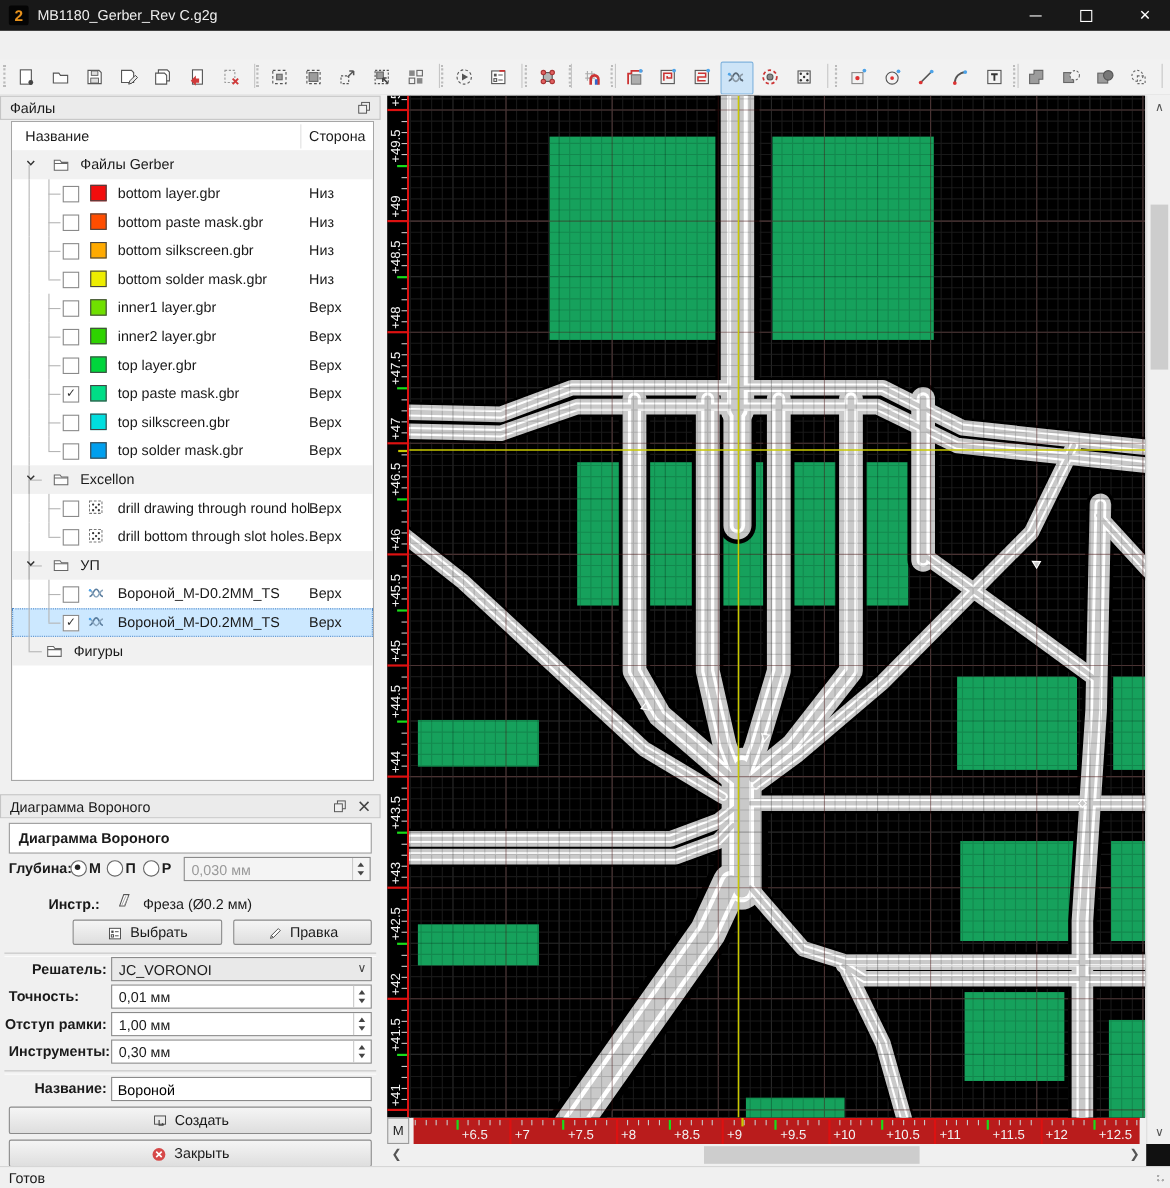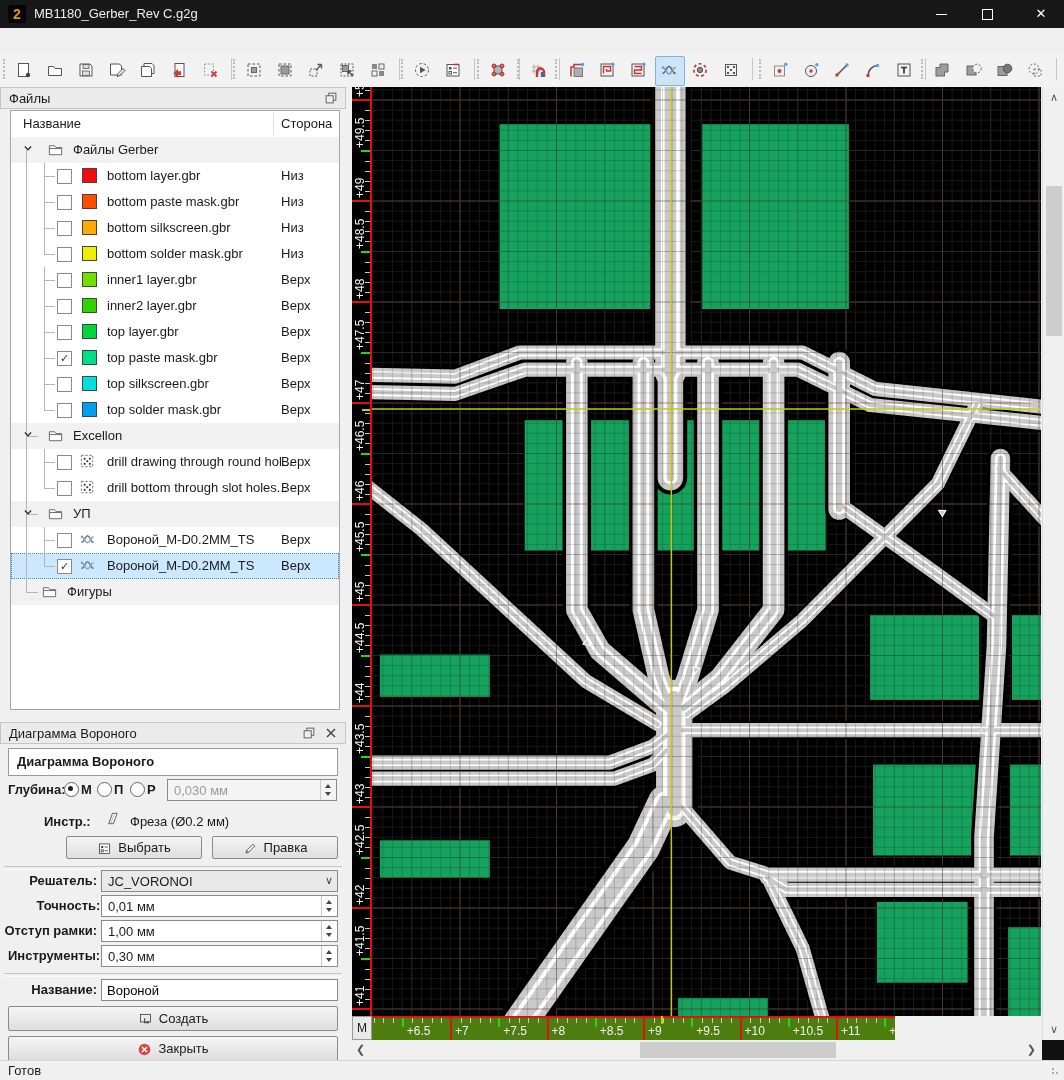--- a/index.html
+++ b/index.html
@@ -67,21 +67,21 @@
   .btn .bic{display:inline-block;vertical-align:-4px;margin-right:6px;}
   .groove{position:absolute;left:4px;width:338px;height:2px;border-top:1px solid #c4c4c4;border-bottom:1px solid #fbfbfb;}
   .combo{position:absolute;height:22px;background:#e9e9e9;border:1px solid #8a8a8a;box-sizing:border-box;}
   .combo .sval{position:absolute;left:6px;top:3px;}
   .combo .chv{position:absolute;right:4px;top:3px;color:#444;font-size:11px;}
   .tinput{position:absolute;height:22px;background:#fff;border:1px solid #8a8a8a;box-sizing:border-box;
           font-family:"Liberation Sans",sans-serif;font-size:13px;padding:0 5px;}
   
   .canvaswrap{position:absolute;left:352px;top:86px;width:712px;height:974px;background:#f0f0f0;}
   .vruler{position:absolute;left:0;top:1px;width:20px;height:929px;background:#000;overflow:hidden;}
-  .hruler{position:absolute;left:11px;top:930px;width:532px;height:24px;background:#4d7c0f;overflow:hidden;}
+  .hruler{position:absolute;left:24px;top:930px;width:660px;height:24px;background:#b91c1c;overflow:hidden;}
   .vlab{position:absolute;width:46px;height:16px;color:#f2f2f2;font-size:12px;transform:rotate(-90deg);transform-origin:left bottom;}
   .hlab{position:absolute;top:8px;color:#f2f2f2;font-size:12px;}
   .unitbox{position:absolute;left:0;top:930px;width:20px;height:24px;background:#e9e9e9;border:1px solid #9a9a9a;box-sizing:border-box;
            text-align:center;line-height:22px;font-size:12px;}
   .scene{position:absolute;left:20px;top:1px;width:669px;height:929px;background:#000;}
   .vscroll{position:absolute;left:690px;top:1px;width:22px;height:953px;background:#f0f0f0;border-left:1px solid #dcdcdc;}
   .hscroll{position:absolute;left:0;top:954px;width:690px;height:20px;background:#f0f0f0;}
   .sthumb{position:absolute;background:#cdcdcd;}
   .sarrow{position:absolute;color:#555;font-size:11px;text-align:center;}
   .scorner{position:absolute;left:690px;top:954px;width:22px;height:20px;background:#111;}
@@ -539,21 +539,21 @@
         </div>
 
         <div class="groove" style="top:122px"></div>
 
         <span class="flabel" style="left:8px;top:129px;width:89px;text-align:right">Решатель:</span>
         <div class="combo" style="left:101px;top:126px;width:237px">
           <span class="sval">JC_VORONOI</span>
           <span class="chv">∨</span>
         </div>
 
-        <span class="flabel" style="left:24px;top:154px;width:89px;text-align:center">Точность:</span>
+        <span class="flabel" style="left:8px;top:154px;width:89px;text-align:left">Точность:</span>
         <div class="spin" style="left:101px;top:151px;width:237px">
           <span class="sval">0,01 мм</span>
           <span class="arrows">
               <span class="arr-up"></span>
               <span class="arr-dn"></span>
             </span>
         </div>
 
         <span class="flabel" style="left:4px;top:179px;width:93px;text-align:right">Отступ рамки:</span>
         <div class="spin" style="left:101px;top:176px;width:237px">

